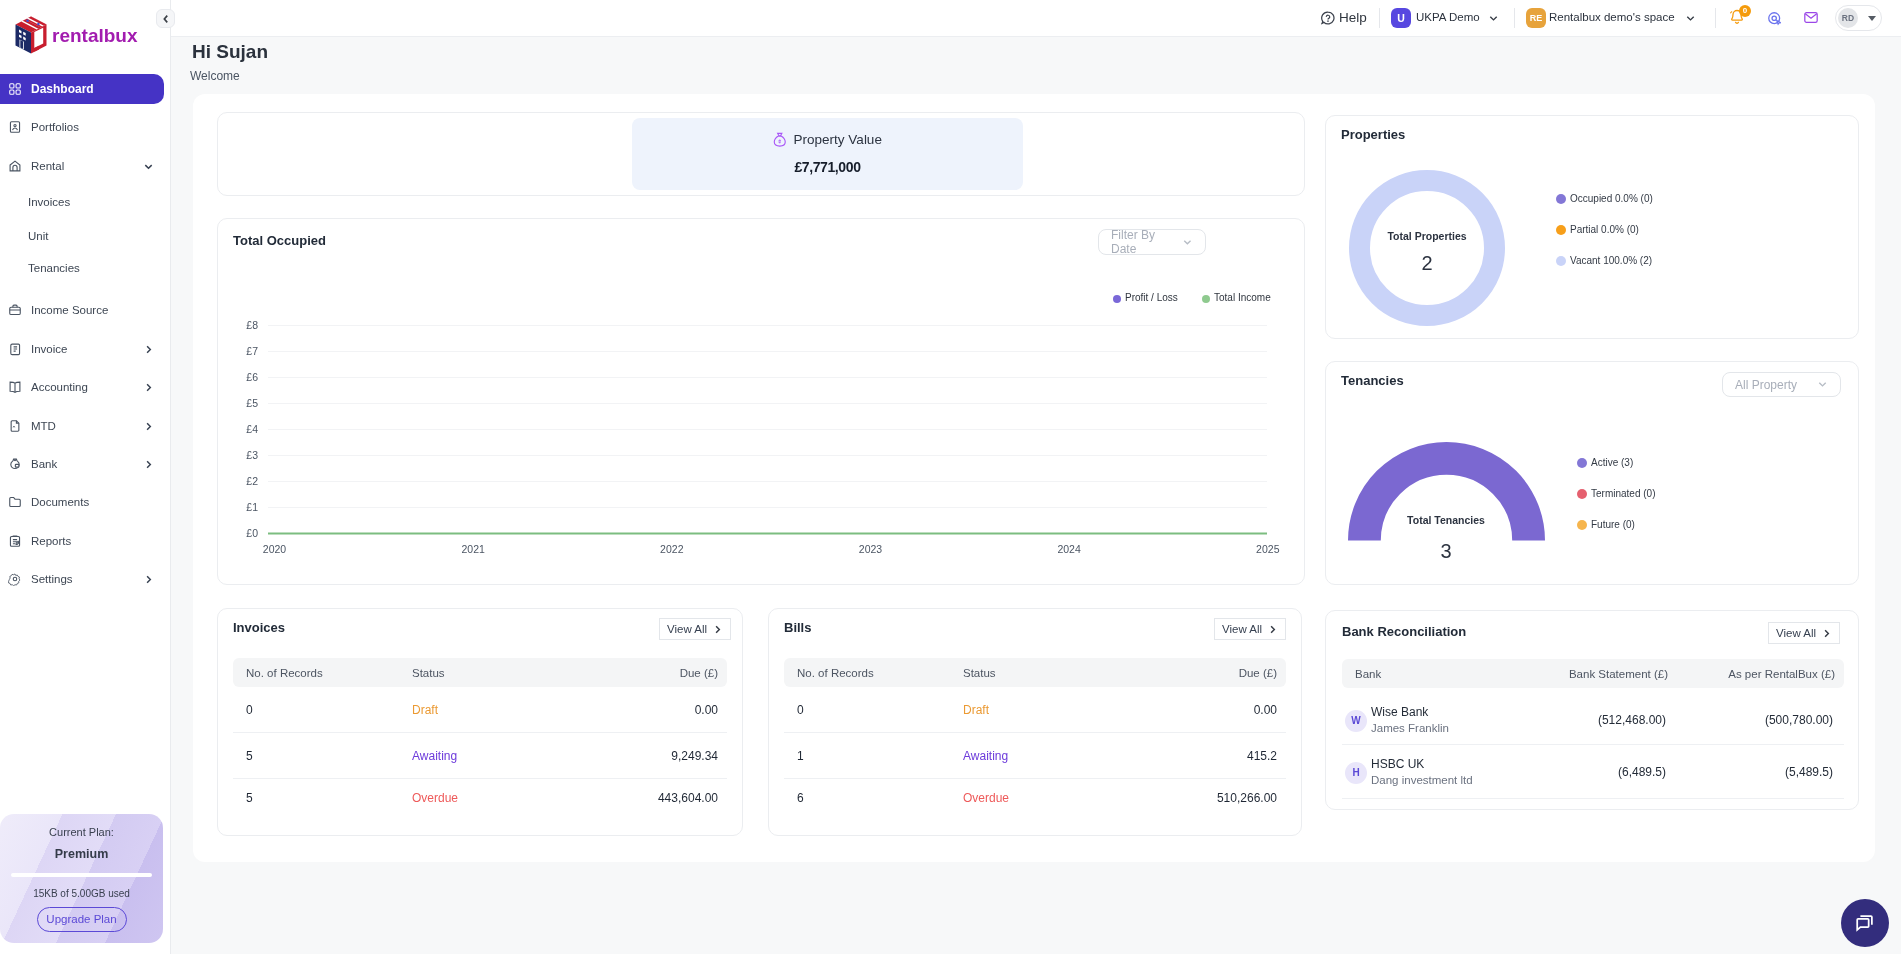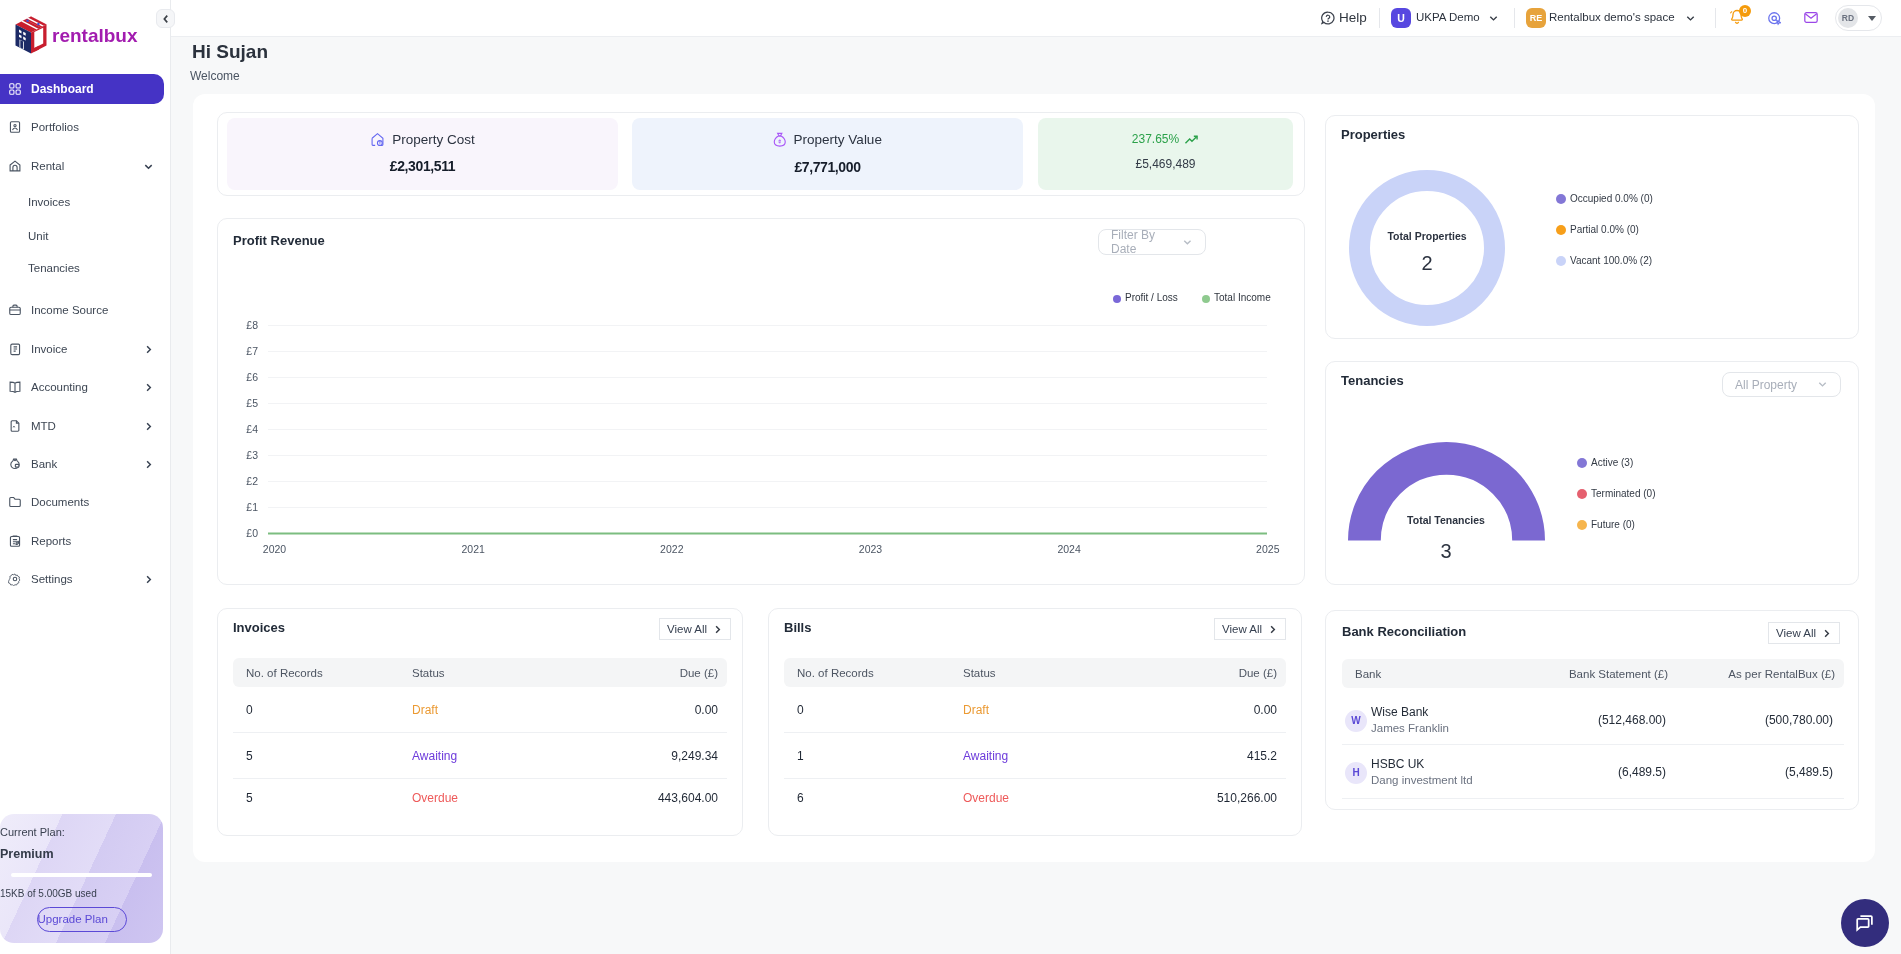--- a/index.html
+++ b/index.html
@@ -14,21 +14,21 @@
 
 #sidebar { position:absolute; left:0; top:0; width:171px; height:954px; background:#fff; border-right:1px solid #e9ebee; z-index:5; }
 #collapse { position:absolute; left:156px; top:9px; width:19px; height:19px; background:#f5f6f8; border:1px solid #e8eaee; border-radius:6px; z-index:6; display:flex; align-items:center; justify-content:center; }
 .mi { position:absolute; left:0; width:170px; height:30px; display:flex; align-items:center; font-size:11.5px; color:#3d4653; }
 .mi .ic { width:14px; height:14px; margin-left:8px; margin-right:9px; flex:0 0 auto; }
 .mi.active { background:#4533c5; color:#fff; border-radius:0 10px 10px 0; width:164px; font-weight:bold; font-size:12px; }
 .mi .chev { position:absolute; right:16px; top:50%; margin-top:-5px; }
 .sub { padding-left:28px; }
 
 
-#plan { position:absolute; left:0px; top:814px; width:163px; height:129px; border-radius:14px; overflow:hidden; 
+#plan { position:absolute; left:0px; top:814px; width:163px; height:129px; border-radius:14px; overflow:hidden; text-align:center;
  background:linear-gradient(115deg,#efecfa 0%,#eae6f9 28%,#ddd6f5 28%,#e2dcf7 52%,#d3cbf2 52%,#d8d0f4 74%,#c9bfef 74%,#cfc6f1 100%); }
 #plan .t1 { margin-top:12px; font-size:11px; color:#3a4150; }
 #plan .t2 { margin-top:9px; font-size:12.5px; font-weight:bold; color:#343b49; }
 #plan .bar { margin:12px auto 0; width:141px; height:4px; border-radius:2px; background:#fff; }
 #plan .t3 { margin-top:11px; font-size:10px; color:#3a4150; }
 #plan .btn { margin:8px auto 0; width:90px; height:25px; line-height:23px; border:1px solid #5b49d6; border-radius:13px; color:#5b49d6; font-size:11.5px; background:#fff0; }
 
 
 #hi { position:absolute; left:192px; top:41px; font-size:19px; font-weight:bold; color:#2b323d; }
 #welcome { position:absolute; left:190px; top:69px; font-size:12px; color:#4b5563; }
@@ -92,47 +92,31 @@
       </svg>
     <div class="abs" style="left:1835px;top:5px;width:47px;height:26px;background:#fff;border:1px solid #e5e7eb;border-radius:14px"></div>
     <div class="abs" style="left:1838px;top:8px;width:20px;height:20px;background:#e3e5e8;border-radius:50%;color:#6b7280;font-size:8.5px;font-weight:bold;text-align:center;line-height:20px">RD</div>
     <div class="abs" style="left:1868px;top:16px;width:0;height:0;border-left:4.5px solid transparent;border-right:4.5px solid transparent;border-top:5.5px solid #555b64"></div>
   </div>
   <div id="hi">Hi Sujan</div>
   <div id="welcome">Welcome</div>
   <div id="shell"></div>
 
   <div class="card" style="left:217px;top:112px;width:1088px;height:84px"></div>
-  <div class="stat" style="left:227px;width:391px;background:#f9f5fc">
-    <div class="lbl"><svg width="15" height="15" viewBox="0 0 18 18" fill="none" stroke="#6366f1" stroke-width="1.3">
-          <path d="M2.5 7.5 9 2l6.5 5.5V15a1 1 0 0 1-1 1h-4.2"></path>
-          <path d="M2.5 7.5V15a1 1 0 0 0 1 1h2.7"></path>
-          <circle cx="11.8" cy="13.2" r="2.9" fill="#f9f5fc"></circle>
-          <path d="M11 12h1.8M11 13.4h1.6m-.8-2v.6m0 2.8v.6" stroke-width="1"></path>
-        </svg>Property Cost</div>
-    <div class="val">£2,301,511</div>
-  </div>
   <div class="stat" style="left:632px;width:391px;background:#eef3fc">
     <div class="lbl"><svg width="13.5" height="15.5" viewBox="0 0 16 18" fill="none" stroke="#a855f7" stroke-width="1.3">
           <path d="M5.5 1.5h5l-1.7 3h-1.6z"></path>
           <path d="M6.4 4.5h3.2c2.8 1.6 4.9 4.4 4.9 7.3 0 3.1-2.4 4.7-6.5 4.7s-6.5-1.6-6.5-4.7c0-2.9 2.1-5.7 4.9-7.3z"></path>
           <path d="M6.5 10.2h3M6.5 11.8h2.7M8 8.7v1.5m0 1.6v1.5" stroke-width="1"></path>
         </svg>Property Value</div>
     <div class="val">£7,771,000</div>
   </div>
-  <div class="stat" style="left:1038px;width:255px;background:#e9f6ec">
-    <div class="lbl" style="font-size:12px;color:#2ba14a;gap:5px">237.65%<svg width="15" height="13" viewBox="0 0 16 14" fill="none" stroke="#2ba14a" stroke-width="1.5">
-          <path d="m1.5 11 4.5-4.5 2.5 2.5L14 3.5"></path>
-          <path d="M10.5 3.5H14V7"></path>
-        </svg></div>
-    <div class="val" style="font-size:12px;font-weight:normal;letter-spacing:0;color:#333b47">£5,469,489</div>
-  </div>
 
   <div class="card" style="left:217px;top:218px;width:1088px;height:367px"></div>
-  <div class="ctitle" style="left:233px;top:233px">Profit Revenue</div>
+  <div class="ctitle" style="left:233px;top:233px">Total Occupied</div>
   <div class="select" style="left:1098px;top:229px;width:108px;height:26px">Filter By Date
     <svg width="11" height="11" viewBox="0 0 12 12" fill="none" stroke="#b6bcc5" stroke-width="1.5">
         <path d="M2.5 4 6 7.5 9.5 4"></path>
       </svg></div>
   <div class="abs" style="left:1113px;top:292px;font-size:10px;color:#30363f"><span class="legdot" style="background:#7a68d8;width:8px;height:8px"></span>Profit / Loss</div>
   <div class="abs" style="left:1202px;top:292px;font-size:10px;color:#30363f"><span class="legdot" style="background:#8fca8f;width:8px;height:8px"></span>Total Income</div>
   <svg class="abs" style="left:233px;top:318px" width="1050" height="245" viewBox="0 0 1050 245">
     <g font-size="10.5" fill="#4b5563" text-anchor="end">
       <text x="25" y="11">£8</text>
         <text x="25" y="37">£7</text>

